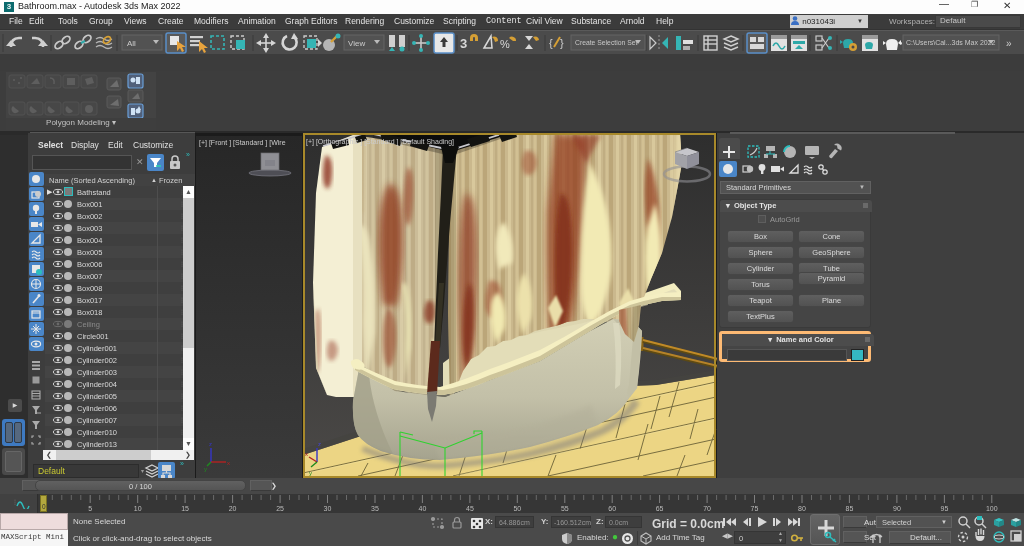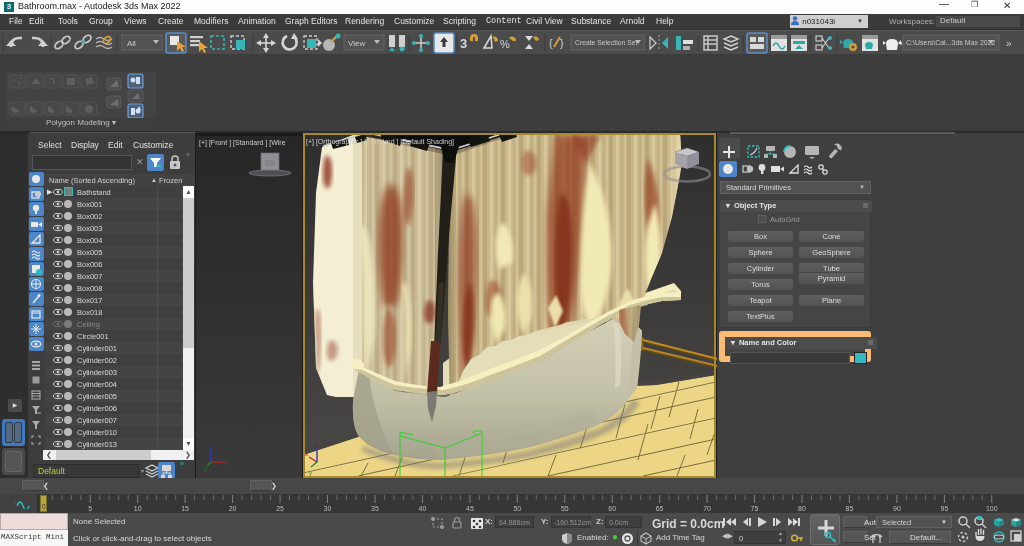--- a/index.html
+++ b/index.html
@@ -334,21 +334,21 @@
     <div style="position:absolute;left:8px;top:264px;width:14px;height:13px;background:#4b4b4b;border-radius:2px;color:#d8d8d8;font-size:6px;text-align:center;line-height:13px;">▶</div>
     <div style="position:absolute;left:2px;top:284px;width:23px;height:27px;background:#3e7ac2;border-radius:3px;">
       <div style="position:absolute;left:3px;top:3px;width:8px;height:21px;background:#56687e;border:1px solid #2e3a48;border-radius:2px;"></div>
       <div style="position:absolute;left:12px;top:3px;width:8px;height:21px;background:#56687e;border:1px solid #2e3a48;border-radius:2px;"></div>
     </div>
     <div style="position:absolute;left:2px;top:313px;width:23px;height:27px;background:#4a4a4a;border-radius:3px;">
       <div style="position:absolute;left:3px;top:3px;width:17px;height:21px;background:#555;border:1px solid #666;border-radius:2px;"></div>
     </div>
   </div>
   <div id="sexp" class="abs">
-    <span class="menu" style="left:10px;">Select</span>
+    <span class="menu" style="left:10px;font-weight:bold;">Select</span>
     <span class="menu" style="left:43px;">Display</span>
     <span class="menu" style="left:80px;">Edit</span>
     <span class="menu" style="left:105px;">Customize</span>
     <div id="sexpsearch"></div>
     <span style="position:absolute;left:108px;top:24px;color:#9a9a9a;font-size:9px;">✕</span>
     <div style="position:absolute;left:119px;top:21px;width:17px;height:17px;background:#4a86c8;border-radius:2px;">
       <svg width="17" height="17">
           <polygon points="3,4 14,4 10,9 10,13 7,13 7,9" fill="#ffffff"></polygon>
           <line x1="9" y1="12" x2="14" y2="12" stroke="#2dd0b0" stroke-width="1.5"></line>
         </svg>
@@ -981,28 +981,29 @@
         <div class="obtn" style="left:78px;top:46px;">GeoSphere</div>
         <div class="obtn" style="left:7px;top:62px;">Cylinder</div>
         <div class="obtn" style="left:78px;top:62px;">Tube</div>
         <div class="obtn" style="left:7px;top:78px;">Torus</div>
         <div class="obtn" style="left:78px;top:72px;">Pyramid</div>
         <div class="obtn" style="left:7px;top:94px;">Teapot</div>
         <div class="obtn" style="left:78px;top:94px;">Plane</div>
         <div class="obtn" style="left:7px;top:110px;">TextPlus</div>
     </div>
 
-    <div style="position:absolute;left:2px;top:198px;width:152px;height:31px;background:#454545;border-radius:3px;border:6px solid #fdba74;">
+    <div style="position:absolute;left:2px;top:198px;width:152px;height:31px;background:#454545;border-radius:3px;border:3px solid #fdba74;text-align:center;">
       <div class="rollhdr" style="top:0;left:0;">▾&nbsp; Name and Color<span style="position:absolute;right:4px;top:3px;width:5px;height:5px;background:#6a6a6a;"></span></div>
       <div style="position:absolute;left:5px;top:15px;width:120px;height:12px;background:#3a3a3a;border:1px solid #555;"></div>
       <div style="position:absolute;left:129px;top:15px;width:13px;height:12px;background:#35b8c2;border:1px solid #222;"></div>
     </div>
   </div>
   <div id="sliderrow" class="abs">
     <div class="btn" style="left:22px;top:2px;width:11px;height:11px;line-height:10px;font-size:7px;">❮</div>
+    <div style="position:absolute;left:35px;top:2px;width:211px;height:11px;background:linear-gradient(#616161,#555);border:1px solid #444;border-radius:5px;color:#d8d8d8;font-size:7.5px;text-align:center;line-height:11px;">0 / 100</div>
     <div class="btn" style="left:250px;top:2px;width:11px;height:11px;line-height:10px;font-size:7px;">❯</div>
   </div>
   <div id="rulerrow" class="abs">
     <div style="position:absolute;left:0;top:0;width:38px;height:19px;background:#414141;border-right:1px solid #2e2e2e;">
       <span style="position:absolute;left:12px;top:4px;color:#888;font-size:6px;">⋮</span>
       <svg style="position:absolute;left:16px;top:5px;" width="16" height="10">
           <path d="M 1,7 q 3,-8 6,0 q 3,8 6,0" stroke="#2dbdbd" stroke-width="1.4" fill="none"></path>
         </svg>
     </div>
     <svg style="position:absolute;left:0;top:0;" width="1024" height="19">

